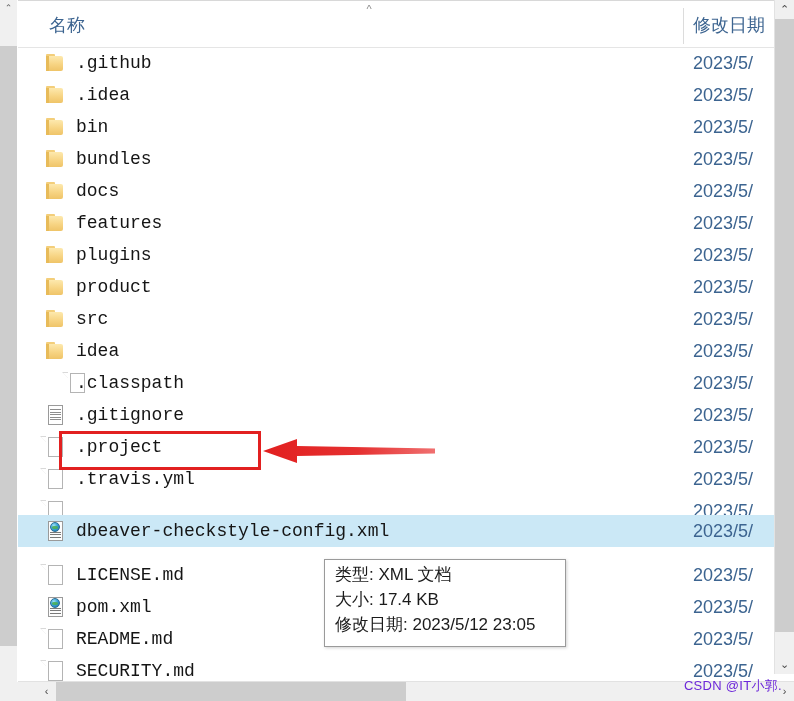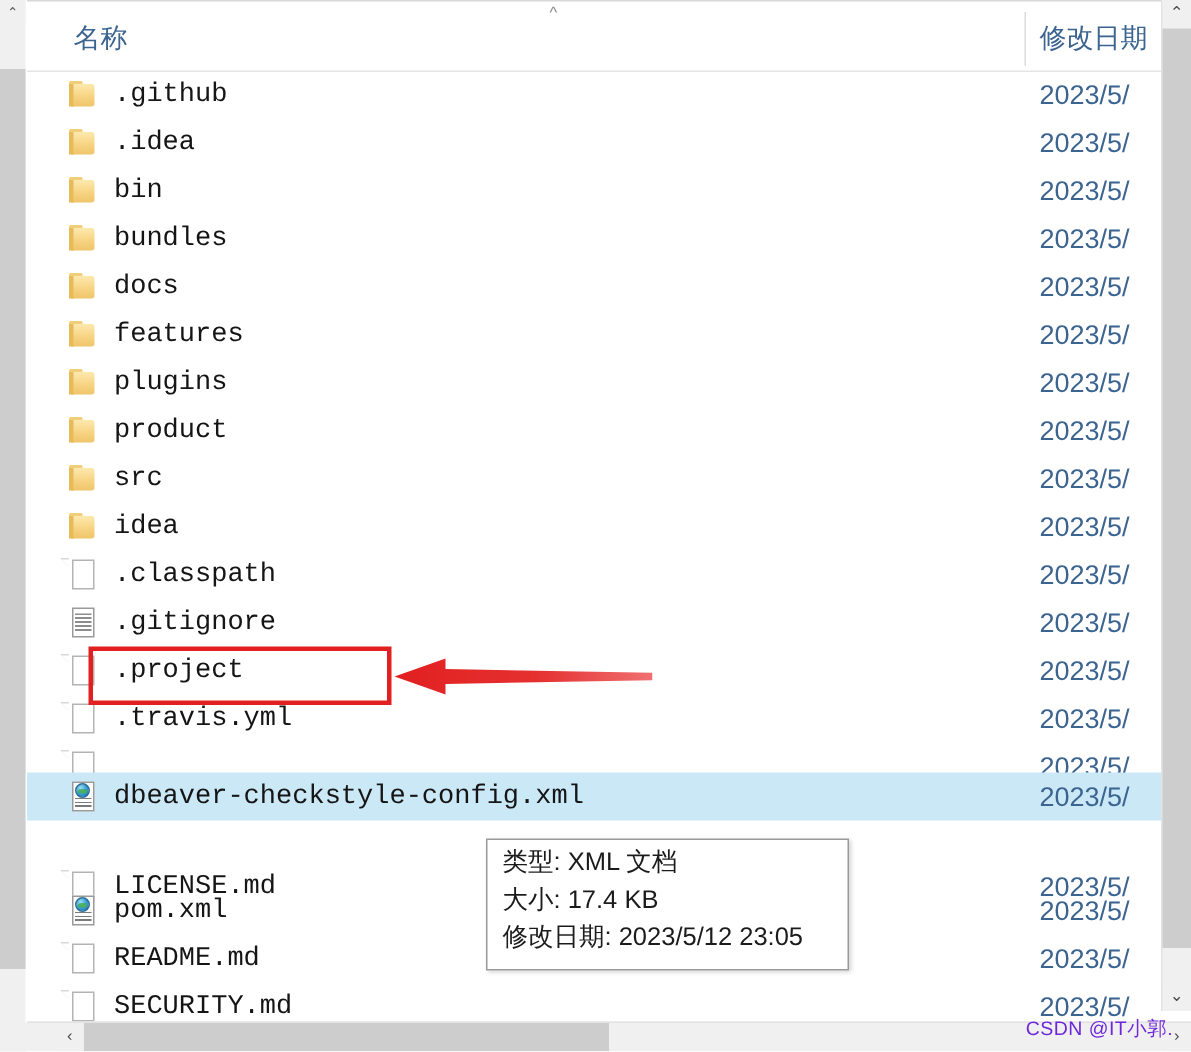--- a/index.html
+++ b/index.html
@@ -470,21 +470,21 @@
         <div class="row" style="top: 256px;">
           <span class="icon"><span class="ic-folder"><span class="tab"></span><span class="body"></span><span class="fold"></span></span></span>
           <span class="label">src</span>
           <span class="date">2023/5/</span>
         </div>
         <div class="row" style="top: 288px;">
           <span class="icon"><span class="ic-folder"><span class="tab"></span><span class="body"></span><span class="fold"></span></span></span>
           <span class="label">idea</span>
           <span class="date">2023/5/</span>
         </div>
-        <div class="row" style="top: 320px;">
+        <div class="row" style="top: 320px; text-align: right;">
           <span class="icon"><span class="ic-doc"><span class="sheet"></span><span class="corner"></span><span class="corner2"></span></span></span>
           <span class="label">.classpath</span>
           <span class="date">2023/5/</span>
         </div>
         <div class="row" style="top: 352px;">
           <span class="icon"><span class="ic-textdoc"><span class="sheet"></span><span class="lines"></span></span></span>
           <span class="label">.gitignore</span>
           <span class="date">2023/5/</span>
         </div>
         <div class="row" style="top: 384px;">
@@ -499,21 +499,21 @@
         </div>
         <div class="row" style="top: 448px;">
           <span class="icon"><span class="ic-doc"><span class="sheet"></span><span class="corner"></span><span class="corner2"></span></span></span>
           <span class="date">2023/5/</span>
         </div>
         <div class="row selected" style="top: 468px;">
           <span class="icon"><span class="ic-xml"><span class="sheet"></span><span class="lines"></span><span class="globe"></span></span></span>
           <span class="label">dbeaver-checkstyle-config.xml</span>
           <span class="date">2023/5/</span>
         </div>
-        <div class="row" style="top: 512px; margin-top: 16px;">
+        <div class="row" style="top: 512px;">
           <span class="icon"><span class="ic-doc"><span class="sheet"></span><span class="corner"></span><span class="corner2"></span></span></span>
           <span class="label">LICENSE.md</span>
           <span class="date">2023/5/</span>
         </div>
         <div class="row" style="top: 544px;">
           <span class="icon"><span class="ic-xml"><span class="sheet"></span><span class="lines"></span><span class="globe"></span></span></span>
           <span class="label">pom.xml</span>
           <span class="date">2023/5/</span>
         </div>
         <div class="row" style="top: 576px;">

